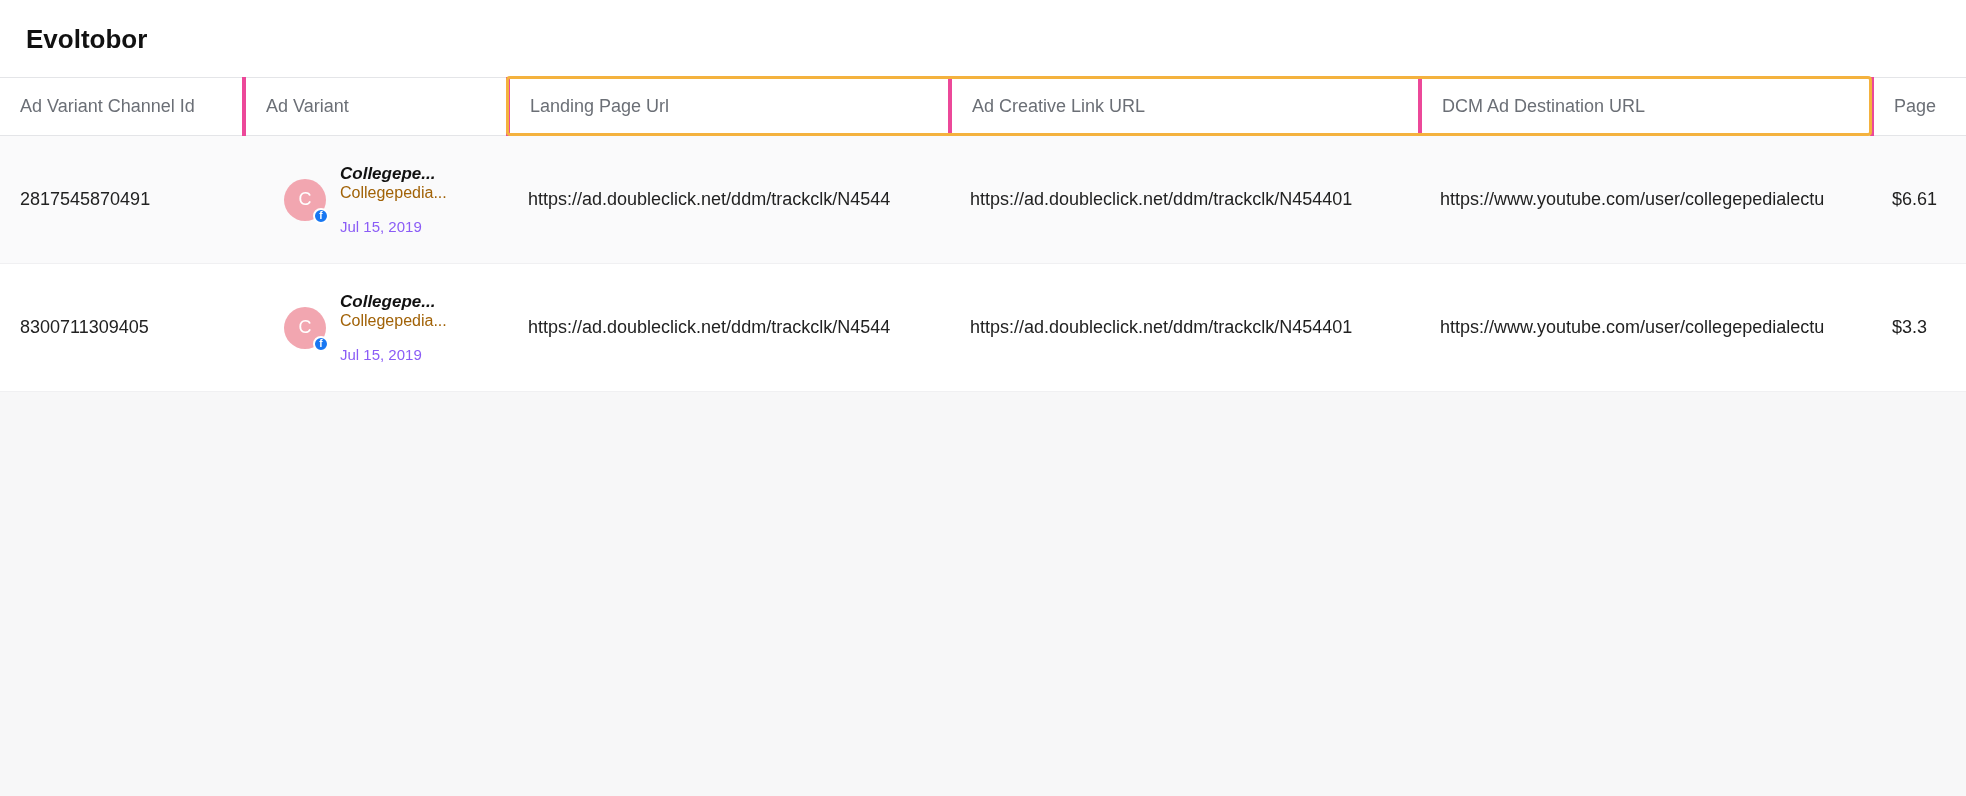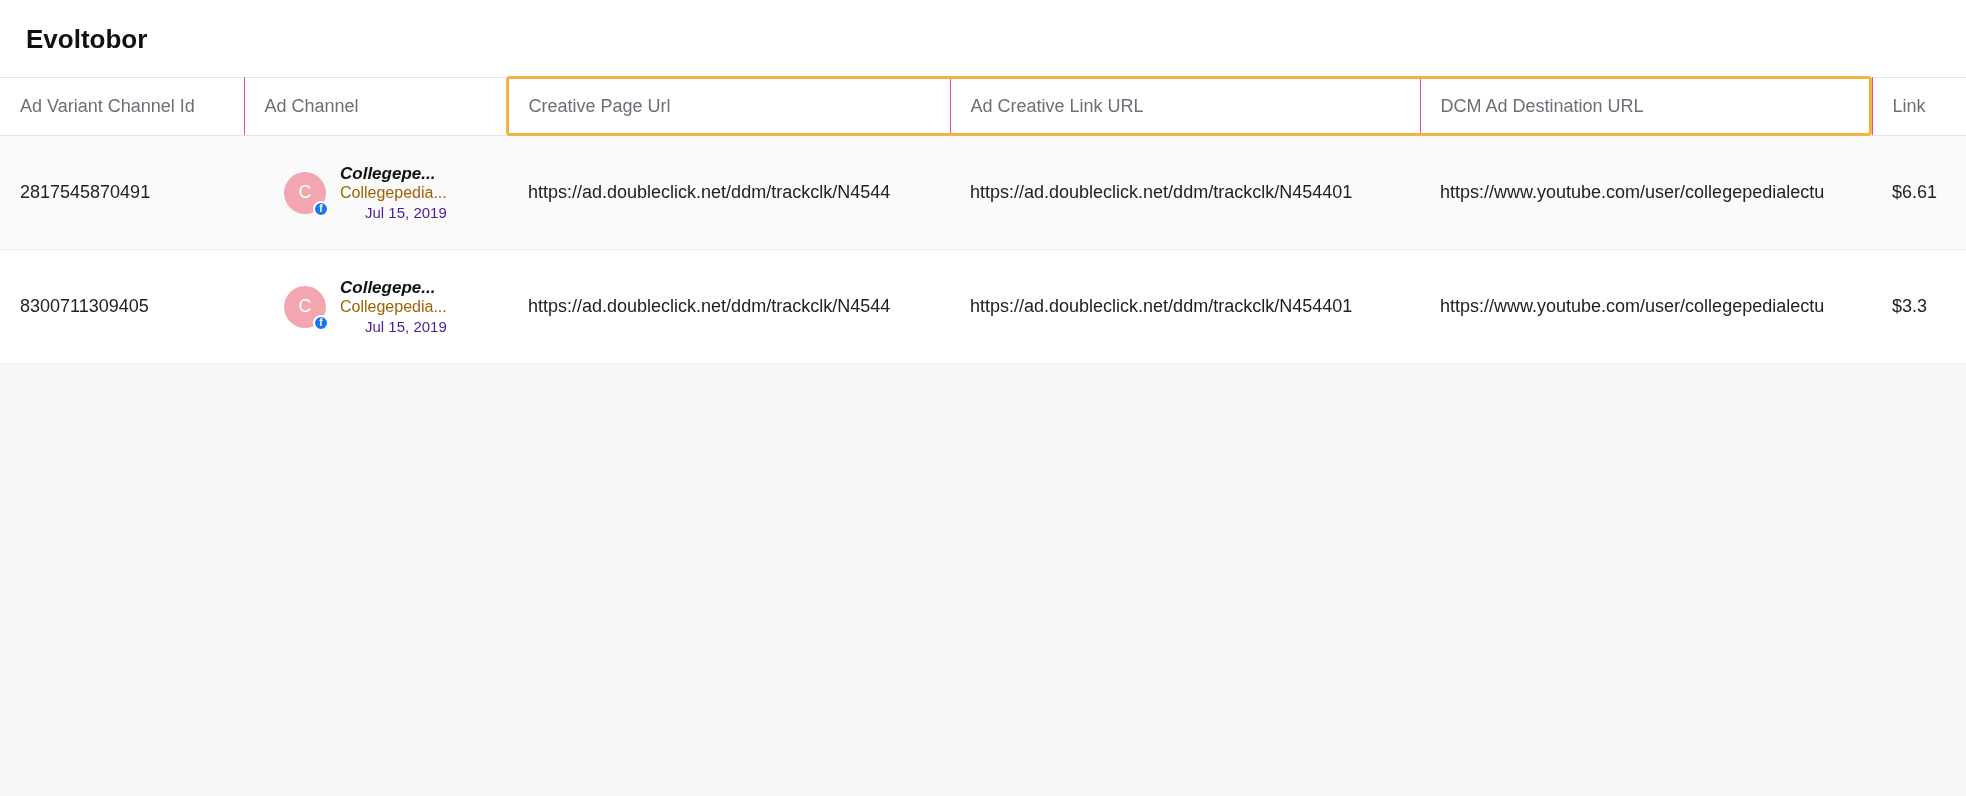--- a/index.html
+++ b/index.html
@@ -27,21 +27,21 @@
     table-layout: fixed;
   }
   thead th {
     text-align: left;
     font-weight: 400;
     color: #6b6f76;
     font-size: 18px;
     padding: 18px 14px 18px 20px;
     border-top: 1px solid #e4e5e8;
     border-bottom: 1px solid #e4e5e8;
-    border-right: 1px solid #ec4899;
+    border-right: 4px solid #ec4899;
     background: #fff;
     white-space: nowrap;
   }
   thead th:last-child { border-right: none; }
   .col-id     { width: 244px; }
   .col-variant{ width: 264px; }
   .col-lp     { width: 442px; }
   .col-clink  { width: 470px; }
   .col-dcm    { width: 452px; }
   .col-spent  { width: 94px; }
@@ -67,21 +67,21 @@
   .badge {
     position: absolute; right: -3px; bottom: -3px;
     width: 16px; height: 16px; border-radius: 50%;
     background: #1877f2; border: 2px solid #fff;
     display: flex; align-items: center; justify-content: center;
     color: #fff; font-size: 10px; font-weight: 700;
   }
   .variant-text { min-width: 0; overflow: hidden; }
   .v-title { font-weight: 700; font-size: 17px; color: #111; white-space: nowrap; overflow: hidden; text-overflow: ellipsis; max-width: 160px; font-style: italic;}
   .v-sub   { font-size: 16px; color: #a16207; white-space: nowrap; overflow: hidden; text-overflow: ellipsis; max-width: 160px;}
-  .v-date  { font-size: 15px; color: #4c1d95; margin-top: 2px; text-align: right;}
+  .v-date  { font-size: 15px; color: #8b5cf6; margin-top: 16px;}
   .highlight-box {
     position: absolute;
     border: 3px solid #f4b23e;
     border-radius: 4px;
     pointer-events: none;
   }
   .table-wrap { position: relative; }
   .below-gap { height: 100px; background:#f7f7f8; }
 </style>
 </head>
@@ -96,25 +96,25 @@
         <col class="col-id">
           <col class="col-variant">
           <col class="col-lp">
           <col class="col-clink">
           <col class="col-dcm">
           <col class="col-spent">
       </colgroup>
       <thead>
         <tr>
           <th>Ad Variant Channel Id</th>
-          <th>Ad Channel</th>
-          <th>Creative Page Url</th>
+          <th>Ad Variant</th>
+          <th>Landing Page Url</th>
           <th>Ad Creative Link URL</th>
           <th>DCM Ad Destination URL</th>
-          <th>Link</th>
+          <th>Page</th>
         </tr>
       </thead>
       <tbody id="tbody">
   <tr>
     <td>2817545870491</td>
     <td>
       <div class="variant-cell">
         <div class="avatar-wrap">
           <div class="avatar">C</div>
           <div class="badge">f</div>

